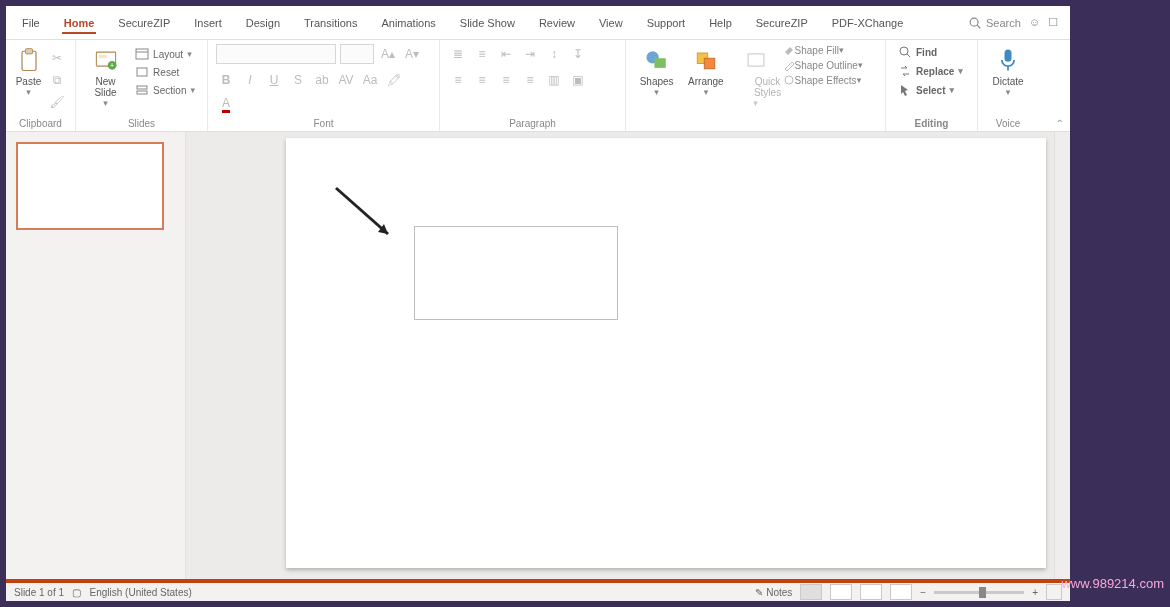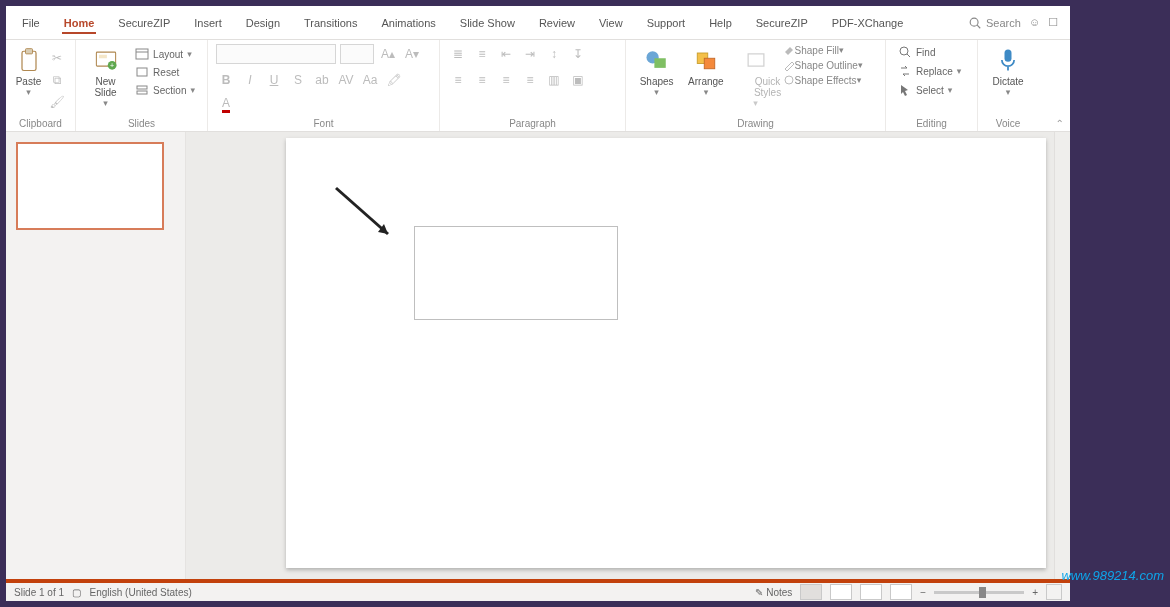--- a/index.html
+++ b/index.html
@@ -234,25 +234,24 @@
     position: absolute; width: 7px; height: 11px; background: #888;
     top: -4px; left: 50%;
   }
   .fit-btn {
     width: 16px; height: 16px;
     border: 1px solid #c9c9c9;
   }
   
   .watermark {
     position: absolute;
-    right: 6px; bottom: 24px;
-    color: #0ea5e9;
+    right: 6px; bottom: 16px;
+    color: #f9a8d4;
     font-size: 13px;
     font-family: Arial, sans-serif;
-    font-style: italic;
   }
 </style>
 </head>
 <body>
 
 <div class="app-window">
 
   <div class="tabstrip">
     <div class="tab">File</div>
     <div class="tab active">Home</div>
@@ -443,24 +442,23 @@
           </div>
           <div class="draw-line">
             <svg class="sw" viewBox="0 0 12 12">
                 <circle cx="6" cy="6" r="4" fill="none" stroke="#bbb"></circle>
               </svg>
             <span>Shape Effects</span>
               <span class="caret">▾</span>
           </div>
         </div>
       </div>
-      <div class="group-label">Drawing</div>
-    </div>
-
-    <div class="group" style="width:92px;">
+    </div>
+
+    <div class="group" style="width:92px;font-weight:bold;">
       <div class="group-body">
         <div class="editing-col">
           <div class="smallbtn">
             <svg class="icon-xs" viewBox="0 0 14 14">
                 <circle cx="6" cy="6" r="4" fill="none" stroke="#777"></circle>
                 <line x1="9" y1="9" x2="12" y2="12" stroke="#777"></line>
               </svg>
             <span>Find</span>
           </div>
           <div class="smallbtn">

